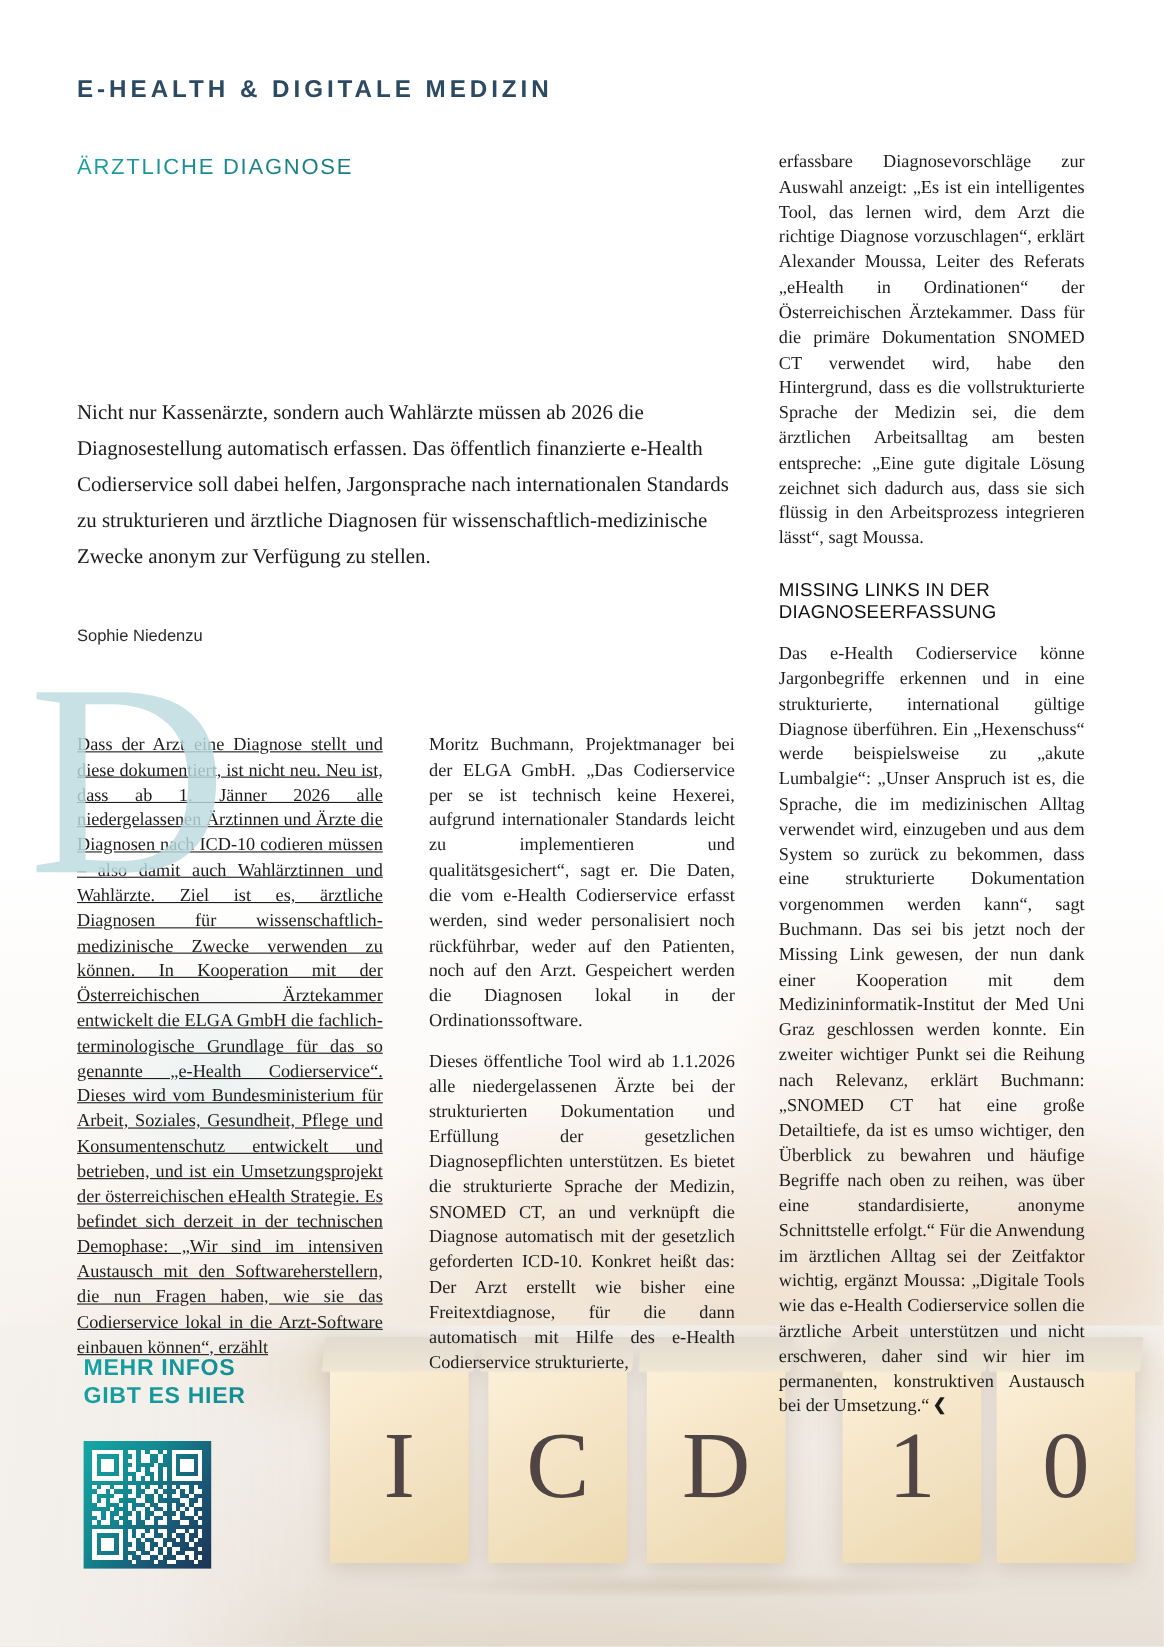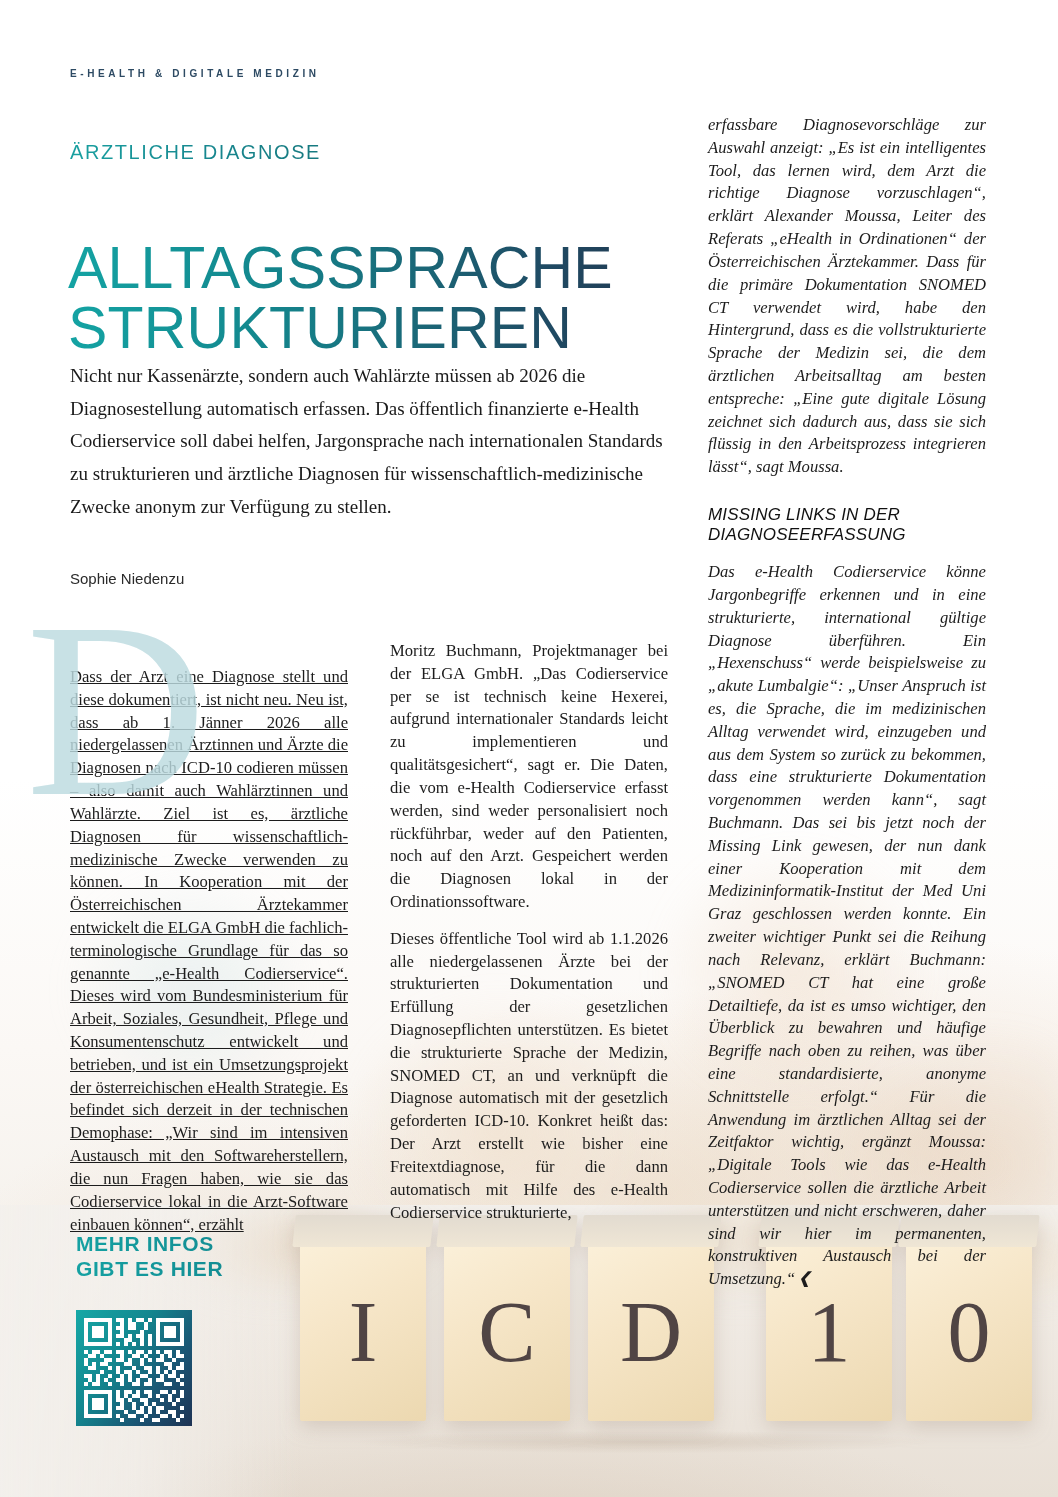--- a/index.html
+++ b/index.html
@@ -116,21 +116,21 @@
     z-index: 2;
   }
 
   
   .content { position: absolute; inset: 0; z-index: 5; }
 
   .kicker {
     position: absolute;
     left: 70px; top: 68px;
     font-family: "Liberation Sans", sans-serif;
-    font-size: 10px;
+    font-size: 22px;
     font-weight: 600;
     letter-spacing: 3.6px;
     color: #2d4a63;
   }
 
   .eyebrow {
     position: absolute;
     left: 70px; top: 141px;
     font-family: "Liberation Sans", sans-serif;
     font-size: 20px;
@@ -198,22 +198,22 @@
     line-height: 1.375;
     color: #1c1c1c;
     text-align: justify;
     text-justify: inter-word;
     hyphens: manual;
   }
   .col p { margin: 0 0 14px 0; }
   .col p:last-child { margin-bottom: 0; }
 
   .col-1 { left: 70px; top: 666px; width: 278px; text-decoration: underline; }
-  .col-2 { left: 390px; top: 640px; width: 278px; }
-  .col-3 { left: 708px; top: 114px; width: 278px; font-style: italic; }
+  .col-2 { left: 390px; top: 666px; width: 278px; }
+  .col-3 { left: 708px; top: 136px; width: 278px; }
 
   .subhead {
     font-family: "Liberation Sans", sans-serif;
     font-size: 17px;
     font-weight: 400;
     line-height: 1.18;
     color: #111111;
     margin: 26px 0 16px 0;
     text-align: left;
     letter-spacing: 0.2px;
@@ -280,24 +280,20 @@
   </div>
   <div class="photo-band-fadeleft"></div>
 </div>
 
 <div class="content">
 
   <div class="kicker">E-HEALTH &amp; DIGITALE MEDIZIN</div>
 
   <div class="eyebrow">ÄRZTLICHE DIAGNOSE</div>
 
-  <h1 class="headline">
-    <span>ALLTAGSSPRACHE</span>
-    <span>STRUKTURIEREN</span>
-  </h1>
 
   <div class="lead">Nicht nur Kassenärzte, sondern auch Wahlärzte müssen ab 2026 die Diagnosestellung automatisch erfassen. Das öffentlich finanzierte e-Health Codierservice soll dabei helfen, Jargonsprache nach internationalen Standards zu strukturieren und ärztliche Diagnosen für wissenschaftlich-medizinische Zwecke anonym zur Verfügung zu stellen.</div>
 
   <div class="byline">Sophie Niedenzu</div>
 
   <div class="dropcap">D</div>
 
   <div class="col col-1">
     <p>Dass der Arzt eine Diagnose stellt und diese dokumentiert, ist nicht neu. Neu ist, dass ab 1. Jänner 2026 alle niedergelassenen Ärztinnen und Ärzte die Diagnosen nach ICD-10 codieren müssen – also damit auch Wahlärztinnen und Wahlärzte. Ziel ist es, ärztliche Diagnosen für wissenschaftlich-medizinische Zwecke verwenden zu können. In Kooperation mit der Österreichischen Ärztekammer entwickelt die ELGA GmbH die fachlich-terminologische Grundlage für das so genannte „e-Health Codierservice“. Dieses wird vom Bundesministerium für Arbeit, Soziales, Gesundheit, Pflege und Konsumentenschutz entwickelt und betrieben, und ist ein Umsetzungsprojekt der österreichischen eHealth Strategie. Es befindet sich derzeit in der technischen Demophase: „Wir sind im intensiven Austausch mit den Softwareherstellern, die nun Fragen haben, wie sie das Codierservice lokal in die Arzt-Software einbauen können“, erzählt</p>
   </div>

